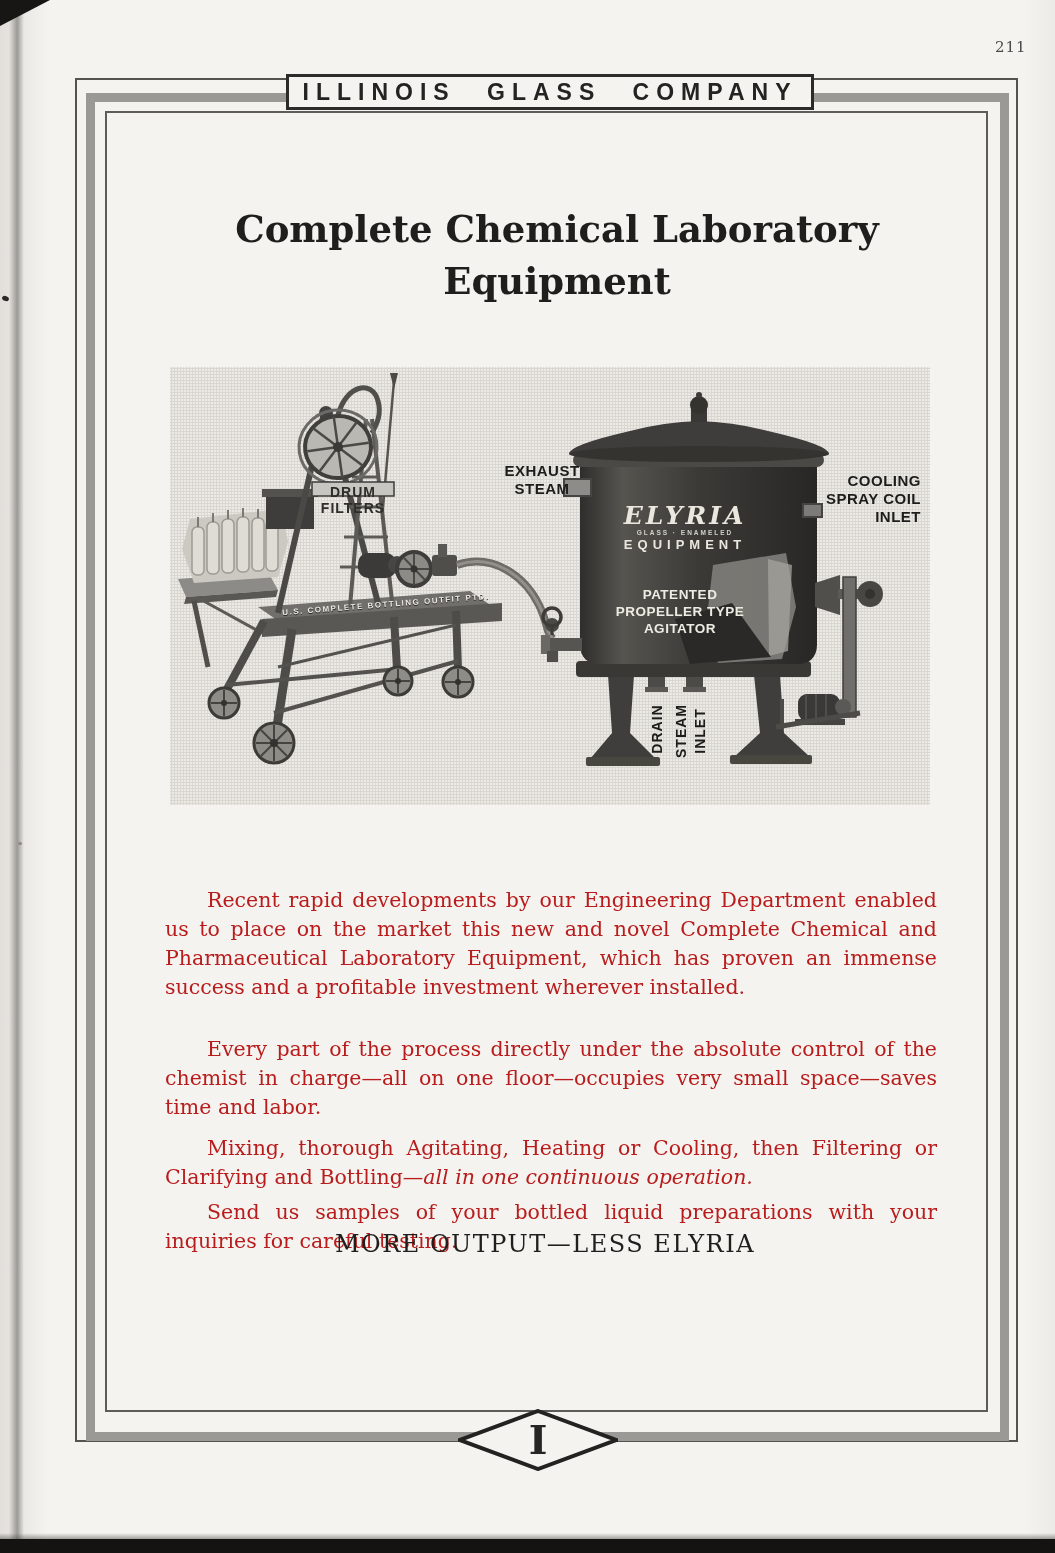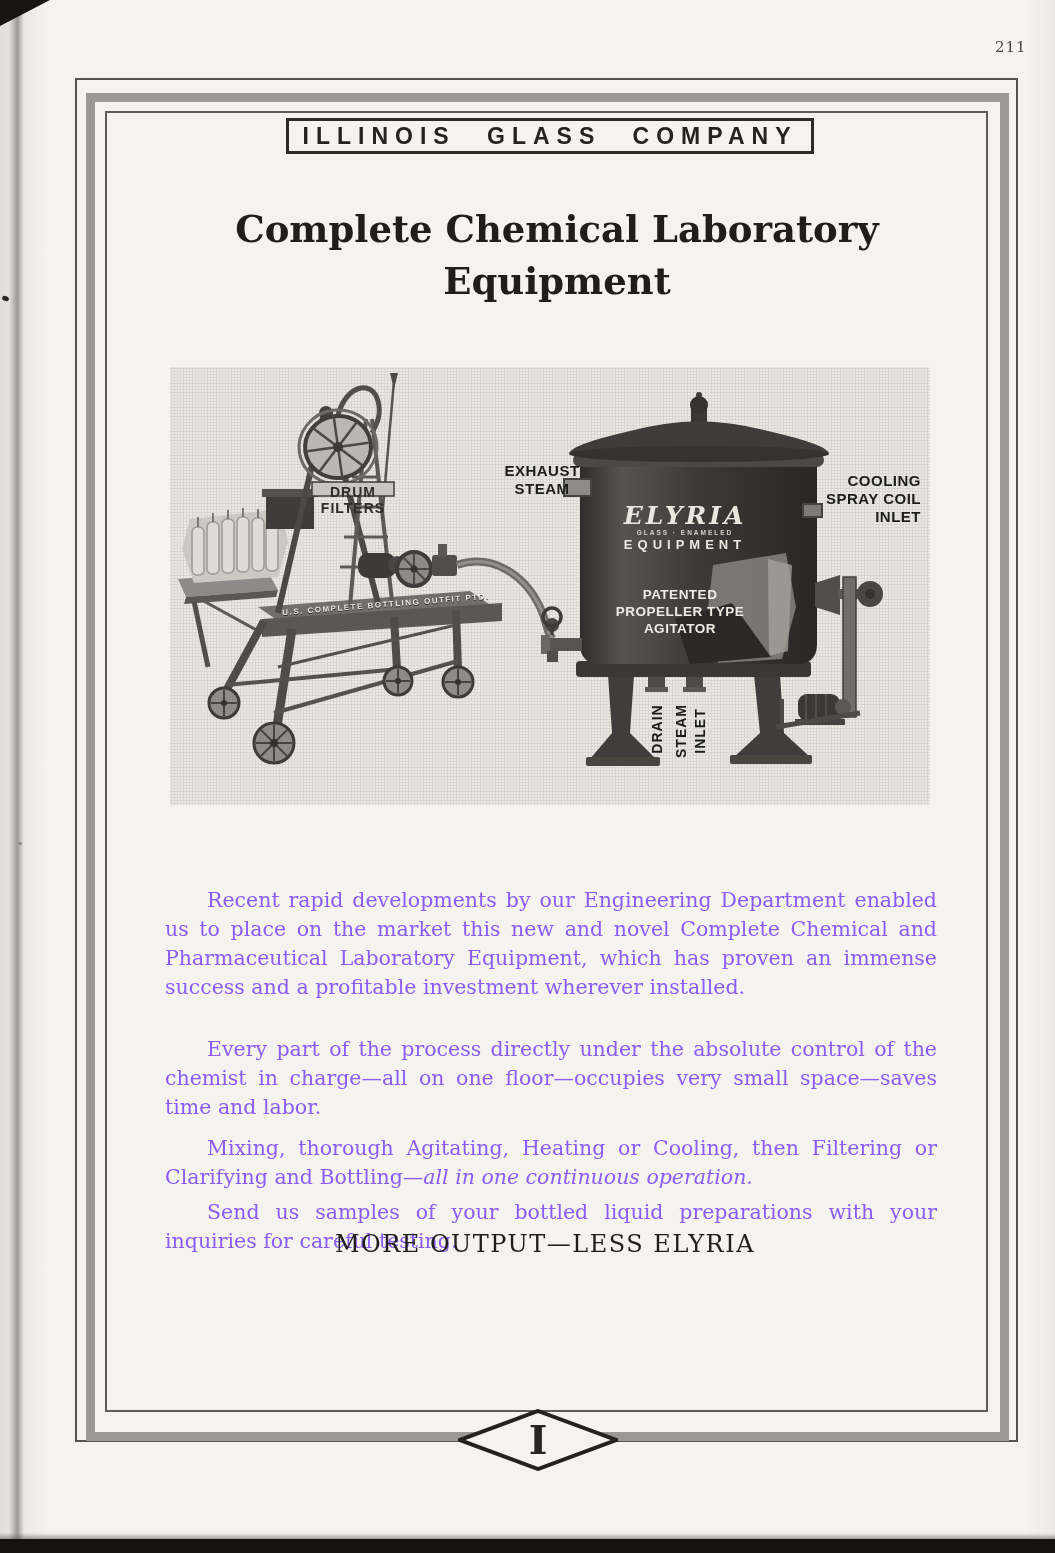--- a/index.html
+++ b/index.html
@@ -29,21 +29,21 @@
     background:linear-gradient(to top, rgba(60,58,55,.45), rgba(60,58,55,0));}
 
   
   .frame-outer{left:75px;top:78px;width:939px;height:1360px;border:2px solid #55534f;}
   .frame-band{left:86px;top:93px;width:905px;height:1330px;border:9px solid #9b9995;}
   .frame-inner{left:105px;top:111px;width:879px;height:1297px;border:2px solid #5e5c58;}
 
   
   .page-number{left:995px;top:38px;font-family:"DejaVu Serif",serif;font-size:15px;color:#4a4846;letter-spacing:1px;}
   .header-box{left:286px;top:74px;width:528px;height:36px;background:#f4f3ef;
-    border:3px solid #2c2b29;box-sizing:border-box;display:flex;align-items:center;justify-content:center;margin-top:44px;}
+    border:3px solid #2c2b29;box-sizing:border-box;display:flex;align-items:center;justify-content:center;}
   .header-box span{
     font-family:"Liberation Sans", sans-serif;font-weight:bold;font-size:23px;
     letter-spacing:7px;word-spacing:18px;color:#242322;white-space:nowrap;}
 
   
   .page-title{left:127px;top:203px;width:860px;text-align:center;
     font-family:"DejaVu Serif",serif;font-weight:bold;font-size:37px;line-height:52px;color:#1f1e1c;}
 
   
   .photo{left:170px;top:367px;width:760px;height:438px;background:#eceae5;
@@ -65,21 +65,21 @@
     font-size:25px;letter-spacing:3px;display:block;line-height:26px;}
   .tank-brand .b2{font-family:"Liberation Sans",sans-serif;font-size:6.5px;letter-spacing:2px;
     display:block;line-height:8px;opacity:.85;}
   .tank-brand .b3{font-family:"Liberation Sans",sans-serif;font-weight:bold;font-size:13px;
     letter-spacing:5px;display:block;line-height:16px;}
   .tank-feature{left:434px;top:219px;width:152px;text-align:center;color:#edece3;
     font-family:"Liberation Sans",sans-serif;font-weight:bold;font-size:13.5px;line-height:17px;letter-spacing:.5px;}
 
   
   .body-copy{left:165px;top:886px;width:772px;font-size:20.5px;line-height:29px;
-    text-align:justify;color:#8b5cf6;}
+    text-align:justify;color:#b91c1c;}
   .body-copy p{margin:0;text-indent:42px;}
   .body-copy p.p1{margin-bottom:33px;}
   .body-copy p.p2{margin-bottom:12px;}
   .body-copy p.p3{margin-bottom:6px;}
   .body-copy .ital{font-style:italic;}
 
   .slogan{left:115px;top:1230px;width:860px;text-align:center;
     font-family:"DejaVu Serif",serif;font-size:24px;letter-spacing:1.5px;color:#201f1d;}
 
   

